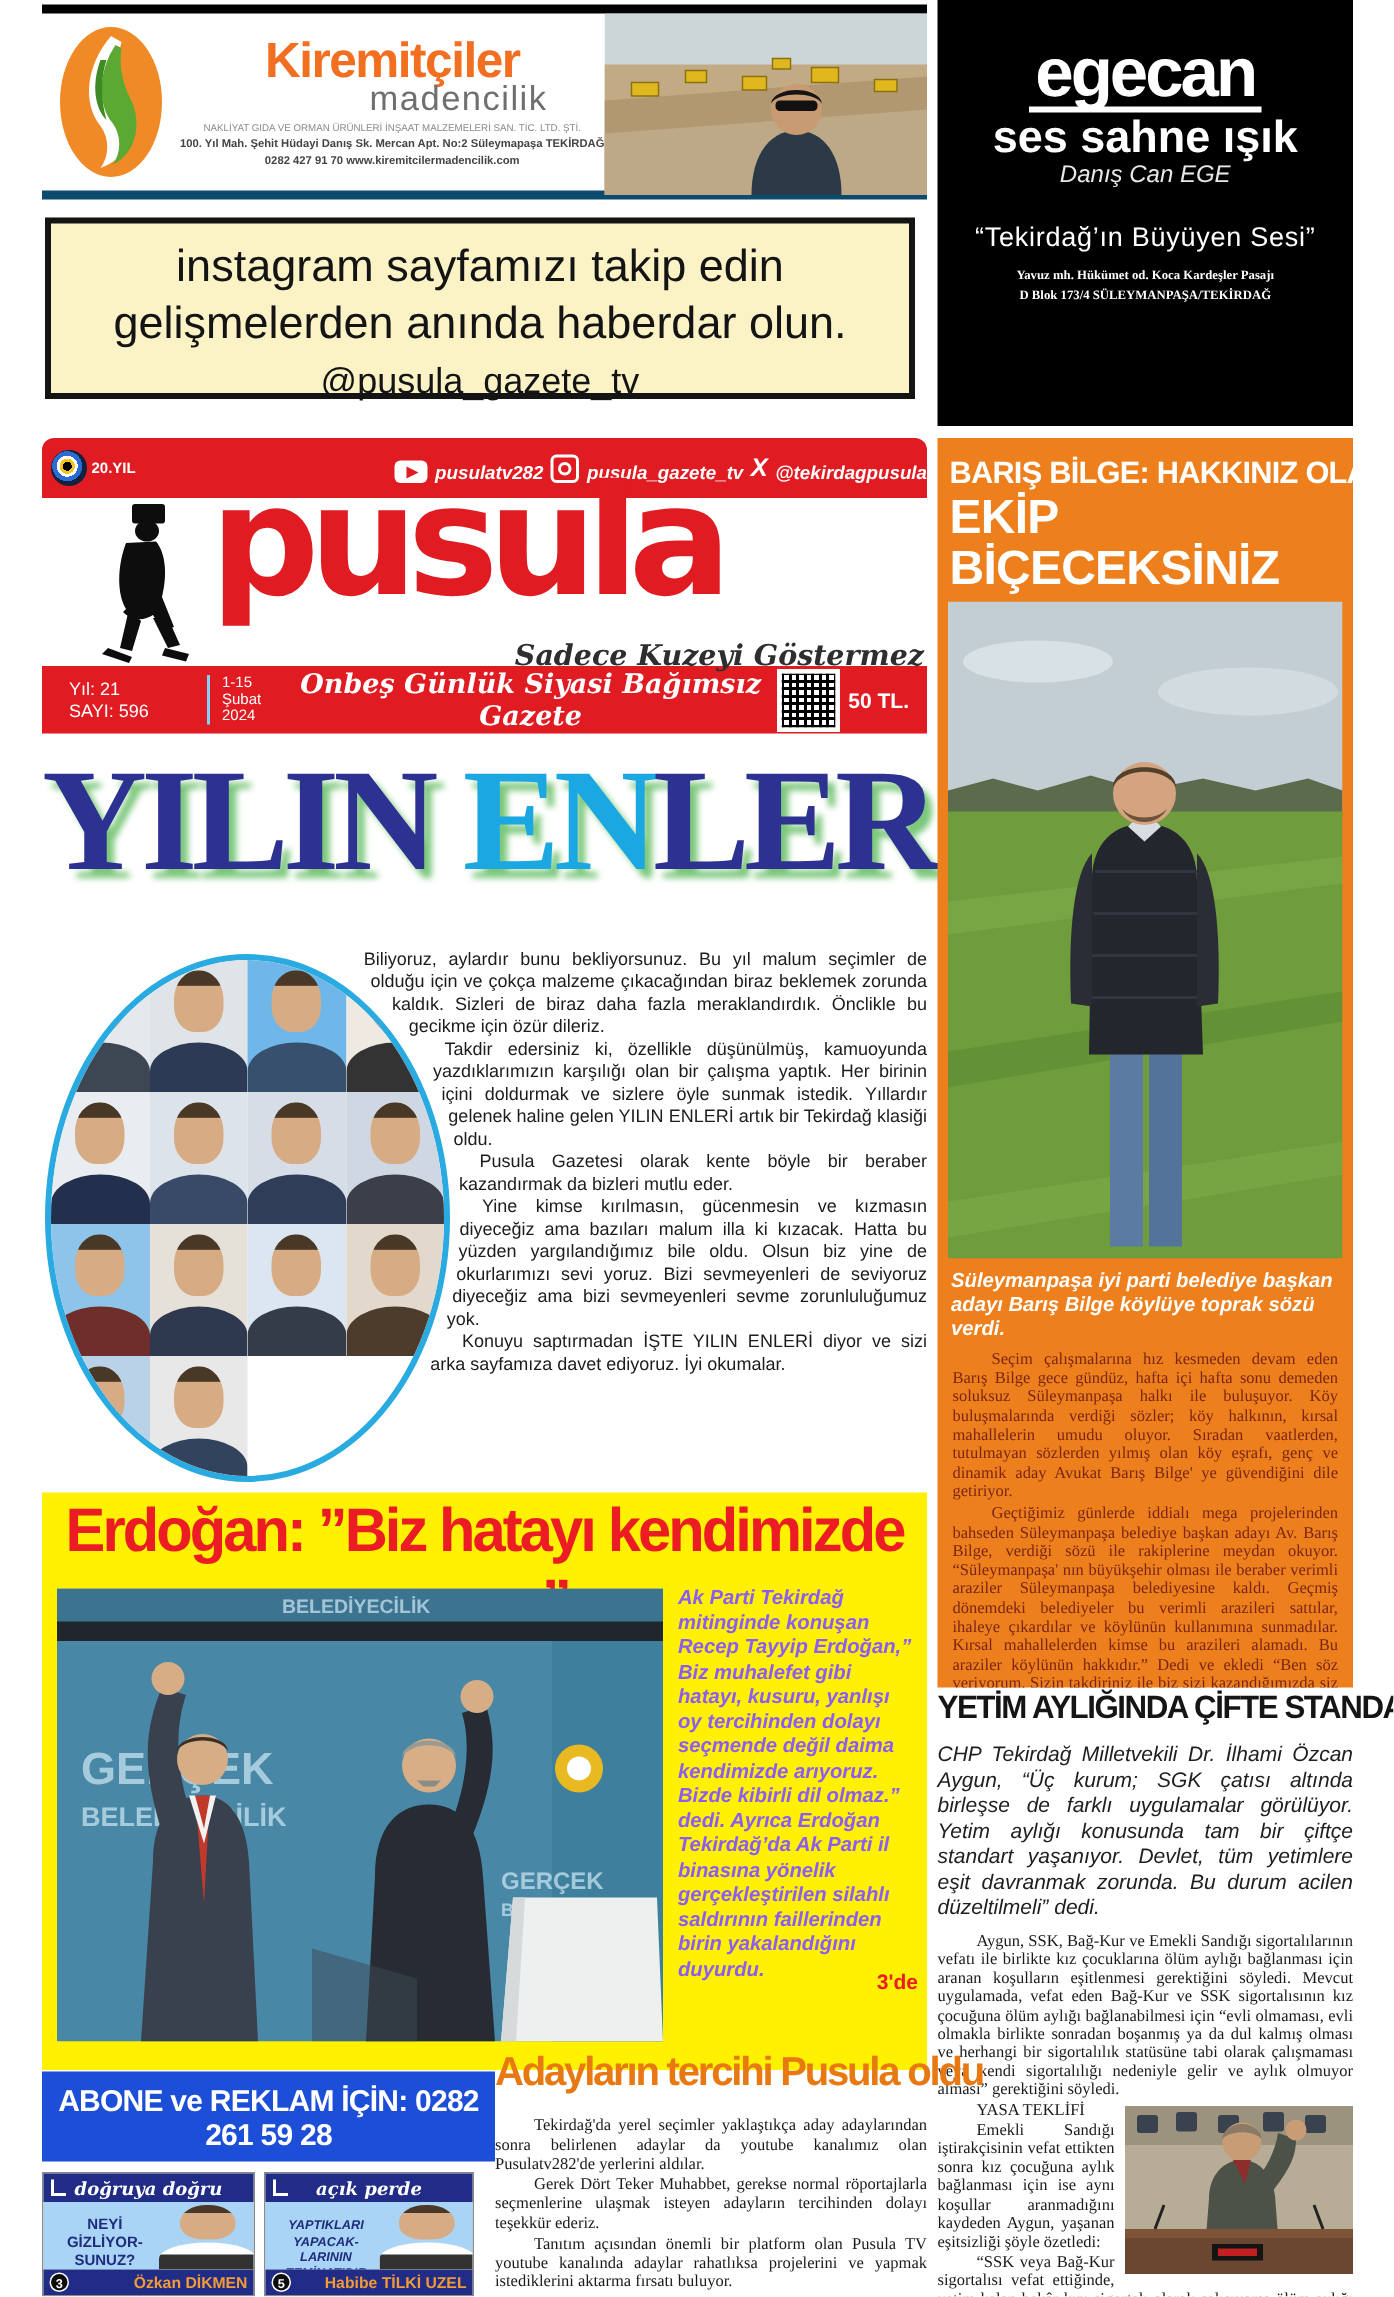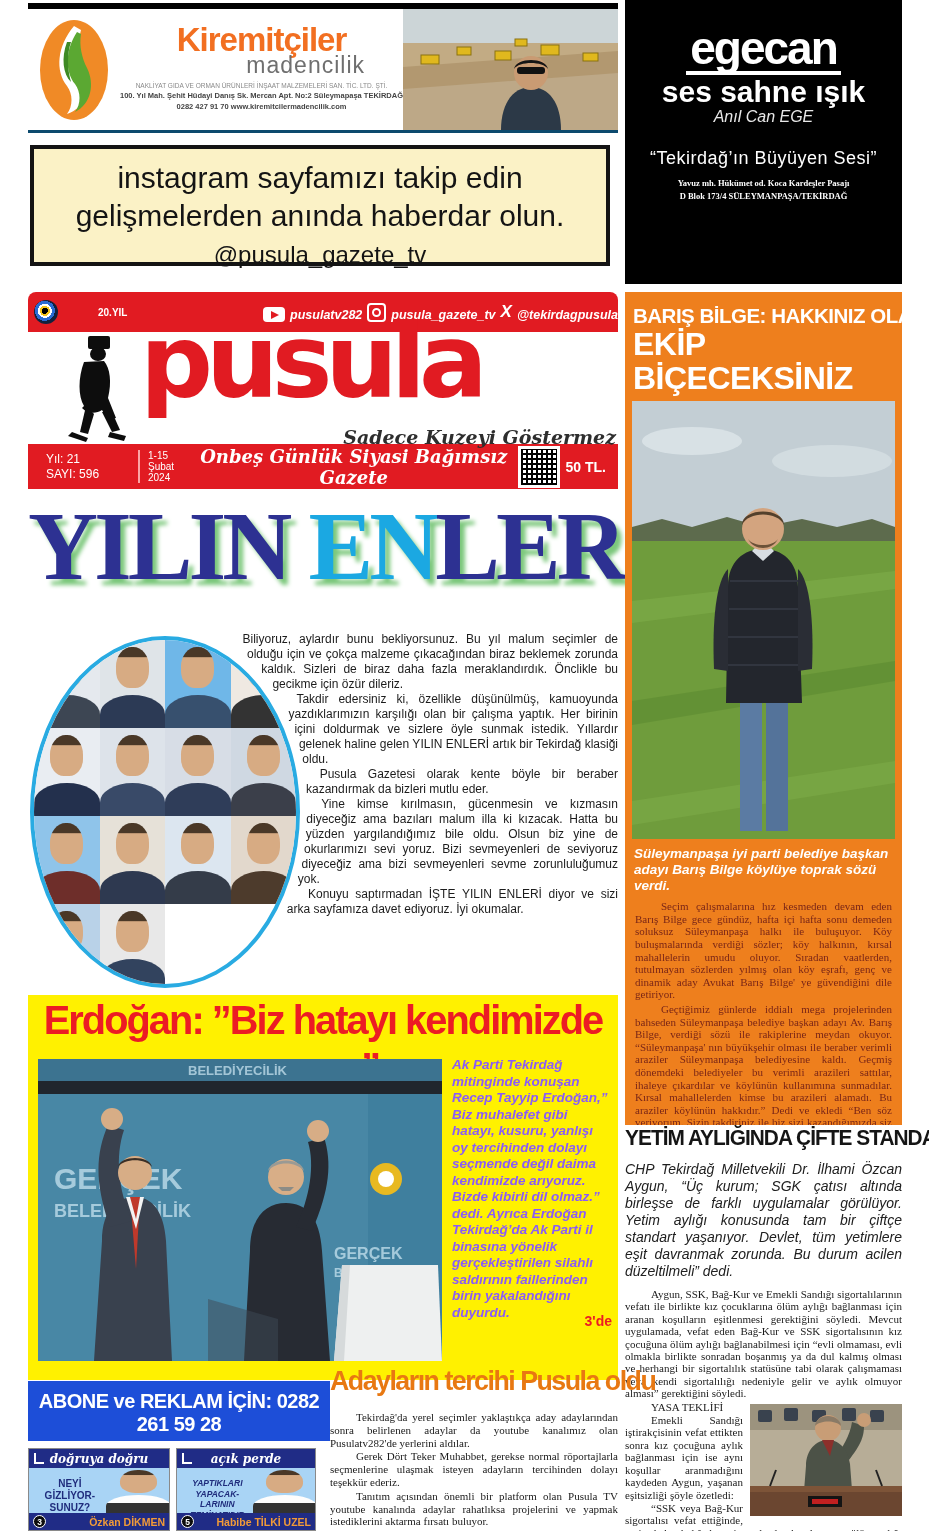--- a/index.html
+++ b/index.html
@@ -1,21 +1,21 @@
 <!DOCTYPE html>
 <html><head>
 <meta charset="utf-8">
 <style>
   html,body{margin:0;padding:0;background:#fff;font-family:"Liberation Sans",sans-serif;}
   #page{position:relative;width:929px;height:1531px;background:#fff;overflow:hidden;}
   .abs{position:absolute;}
   p{margin:0;}
 
   
-  #kiremit{left:28px;top:3px;width:590px;height:130px;border-top:6px solid #000;border-bottom:3px solid #0c4a6e;display:flex;background:#fff;box-sizing:border-box;}
+  #kiremit{left:28px;top:3px;width:590px;height:130px;border-top:6px solid #000;border-bottom:6px solid #0c4a6e;display:flex;background:#fff;box-sizing:border-box;}
   #kiremit .k-logo{width:92px;height:100%;flex:0 0 auto;display:flex;align-items:center;justify-content:center;}
   #kiremit .k-mid{flex:1;text-align:center;padding-top:14px;}
   .k-brand{color:#F26F21;font-size:33px;font-weight:bold;letter-spacing:-1px;line-height:1;}
   .k-brand2{color:#6f6f6f;font-size:23px;letter-spacing:1px;line-height:1;margin-top:-2px;text-align:right;padding-right:38px;}
   .k-desc{color:#8a8a8a;font-size:6.5px;margin-top:5px;}
   .k-addr{color:#444;font-size:7.5px;font-weight:bold;margin-top:2px;}
   #kiremit .k-photo{width:215px;flex:0 0 auto;}
 
   
   #egecan{left:625px;top:0;width:277px;height:284px;background:#000;color:#fff;text-align:center;box-sizing:border-box;padding-top:28px;}
@@ -26,37 +26,37 @@
   .eg-phone{font-size:31px;font-weight:bold;margin-top:16px;letter-spacing:1px;}
   .eg-addr{font-family:"Liberation Serif",serif;font-size:8.5px;font-weight:bold;margin-top:8px;line-height:1.5;}
 
   
   #insta-banner{left:30px;top:145px;width:580px;height:121px;background:#FBF2C6;border:4px solid #141414;text-align:center;box-sizing:border-box;padding-top:10px;color:#141414;}
   .ib-line{font-size:30px;line-height:38px;}
   .ib-handle{font-size:24px;margin-top:6px;}
 
   
   #masthead{left:28px;top:292px;width:590px;height:197px;}
-  .mh-top{height:40px;background:#E11B22;border-radius:8px 8px 0 0;display:flex;align-items:center;color:#fff;gap:37px;}
+  .mh-top{height:40px;background:#E11B22;border-radius:8px 8px 0 0;display:flex;align-items:center;color:#fff;}
   .nazar{width:24px;height:24px;border-radius:50%;margin-left:6px;background:radial-gradient(circle at 45% 45%, #000 0 3px, #f5c51d 3px 5px, #fff 5px 7px, #2a6bd4 7px 10px, #12213d 10px);flex:0 0 auto;}
   .mh-anniv{font-size:10px;font-weight:bold;margin-left:3px;}
   .mh-socials{margin-left:auto;display:flex;align-items:flex-end;gap:5px;padding-right:0;}
   .yt-icon{width:22px;height:15px;background:#fff;border-radius:4px;position:relative;}
   .yt-icon::before{content:"";position:absolute;left:8px;top:3.5px;border-left:8px solid #E11B22;border-top:4px solid transparent;border-bottom:4px solid transparent;}
   .ig-icon{width:15px;height:15px;border:2px solid #fff;border-radius:4px;position:relative;}
   .ig-icon::before{content:"";position:absolute;left:3px;top:3px;width:5px;height:5px;border:2px solid #fff;border-radius:50%;}
   .x-icon{font-weight:bold;font-size:17px;font-style:italic;}
   .mh-handle{font-size:12.5px;font-weight:bold;font-style:italic;}
   .mh-mid{height:112px;position:relative;background:#fff;}
   .mh-logo{position:absolute;left:112px;top:-26px;font-family:"DejaVu Sans",sans-serif;font-size:102px;font-weight:bold;letter-spacing:-7px;color:#E11B22;line-height:1.1;}
   .mh-tag{position:absolute;right:2px;bottom:-4px;font-family:"DejaVu Serif",serif;font-style:italic;font-weight:bold;font-size:19px;color:#2e2e2e;}
   .mh-ataturk{position:absolute;left:30px;top:2px;}
   .mh-bot{height:45px;background:#E11B22;display:flex;align-items:center;color:#fff;}
   .mh-yil{font-size:12px;line-height:15px;padding-left:18px;width:92px;}
-  .mh-date{font-size:10px;line-height:11px;border-left:2px solid #fca5a5;padding-left:8px;width:42px;}
+  .mh-date{font-size:10px;line-height:11px;border-left:2px solid #7dd3fc;padding-left:8px;width:42px;}
   .mh-sub{flex:1;text-align:center;font-family:"DejaVu Serif",serif;font-style:italic;font-weight:bold;font-size:18px;}
   .qr{width:36px;height:36px;background:#fff;background-image:repeating-linear-gradient(0deg,#000 0 2px,transparent 2px 5px),repeating-linear-gradient(90deg,#000 0 2px,transparent 2px 5px);border:3px solid #fff;box-sizing:content-box;margin-right:6px;}
   .mh-price{font-size:14px;font-weight:bold;padding-right:12px;}
 
   
   #lead-headline{left:28px;top:496px;width:590px;text-align:center;font-family:"Liberation Serif",serif;font-weight:bold;font-size:97px;line-height:1.05;letter-spacing:-4px;color:#2D3192;text-shadow:5px 6px 4px #7cc87c;white-space:nowrap;}
   #lead-headline .accent{color:#1BA8E2;}
 
   
   #lead-body{left:28px;top:632px;width:590px;height:360px;font-size:12px;line-height:15px;text-align:justify;color:#1c1c1c;}
@@ -152,21 +152,21 @@
         <circle cx="128" cy="64" r="17" fill="#c99b73"></circle>
         <path d="M111 60 C113 48 143 48 145 60 C140 52 116 52 111 60 Z" fill="#151515"></path>
         <rect x="114" y="58" width="28" height="7" rx="3" fill="#111"></rect>
       </svg>
     </div>
   </div>
 
   <div id="egecan" class="abs">
     <div class="eg-name">egecan</div>
     <div class="eg-serv">ses sahne ışık</div>
-    <div class="eg-person">Anıl Can EGE</div>
+    <div class="eg-person">Danış Can EGE</div>
     <div class="eg-slogan">“Tekirdağ’ın Büyüyen Sesi”</div>
     <div class="eg-addr">
       <div>Yavuz mh. Hükümet od. Koca Kardeşler Pasajı</div>
       <div>D Blok 173/4 SÜLEYMANPAŞA/TEKİRDAĞ</div>
     </div>
   </div>
 
   <div id="insta-banner" class="abs">
     <div class="ib-line">instagram sayfamızı takip edin</div>
     <div class="ib-line">gelişmelerden anında haberdar olun.</div>

